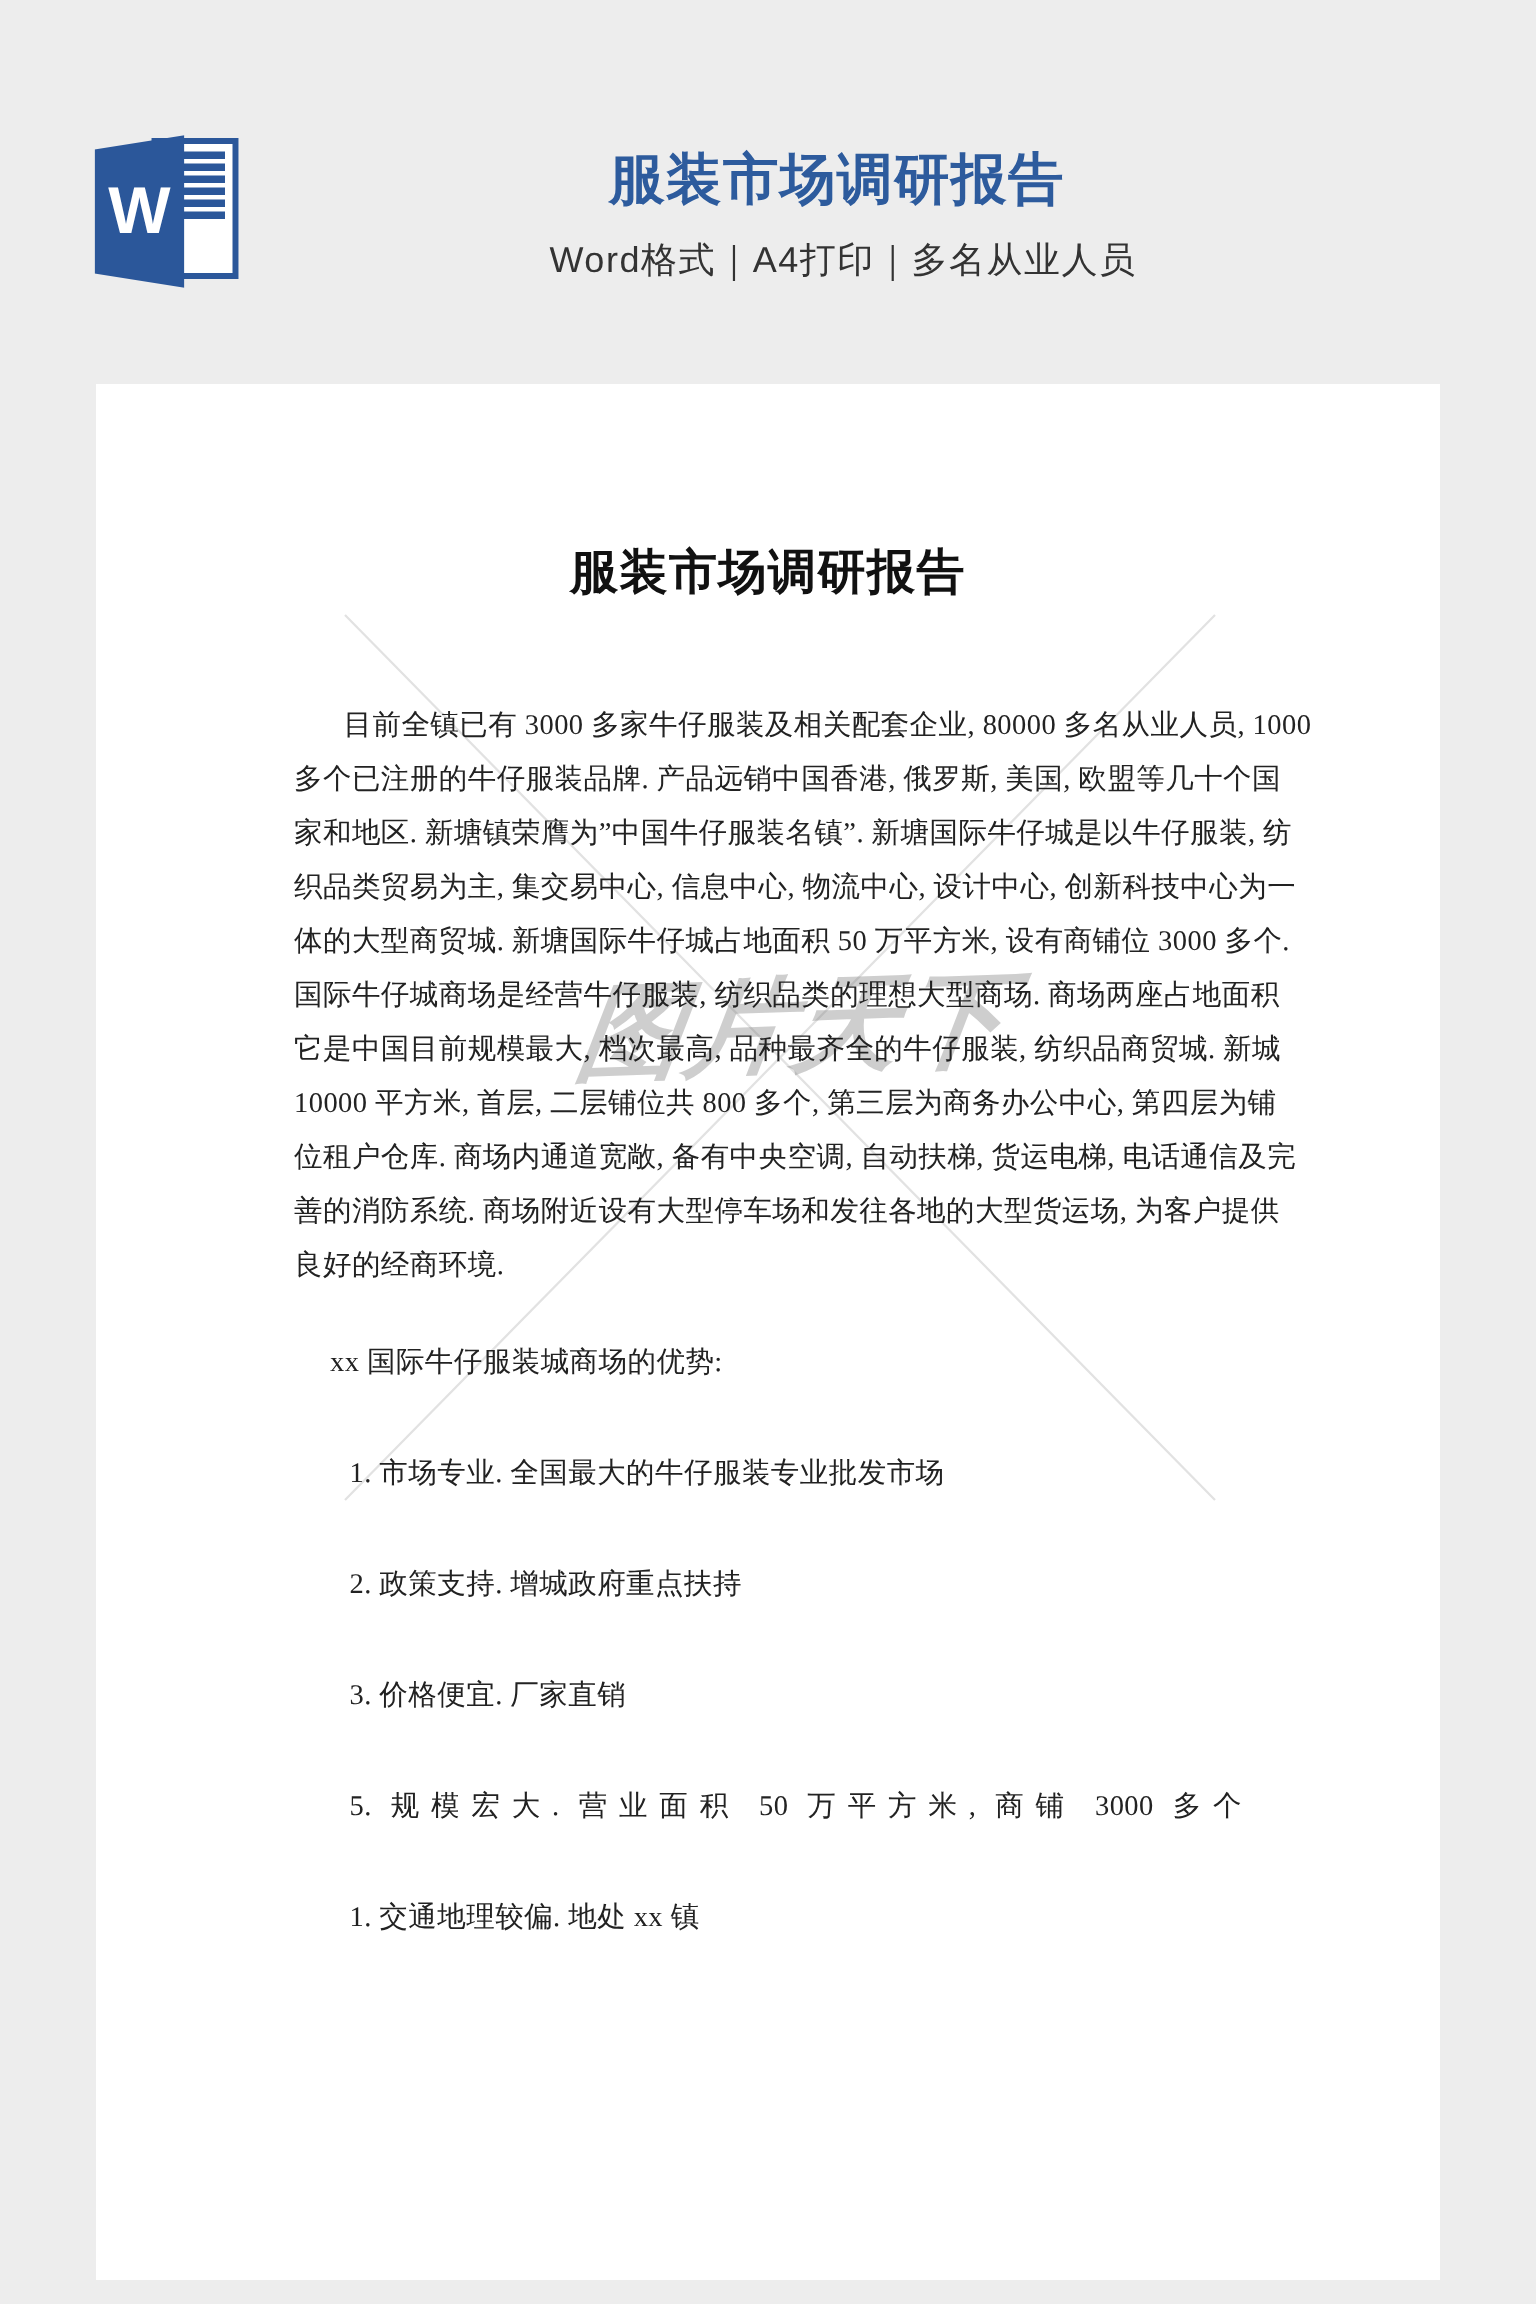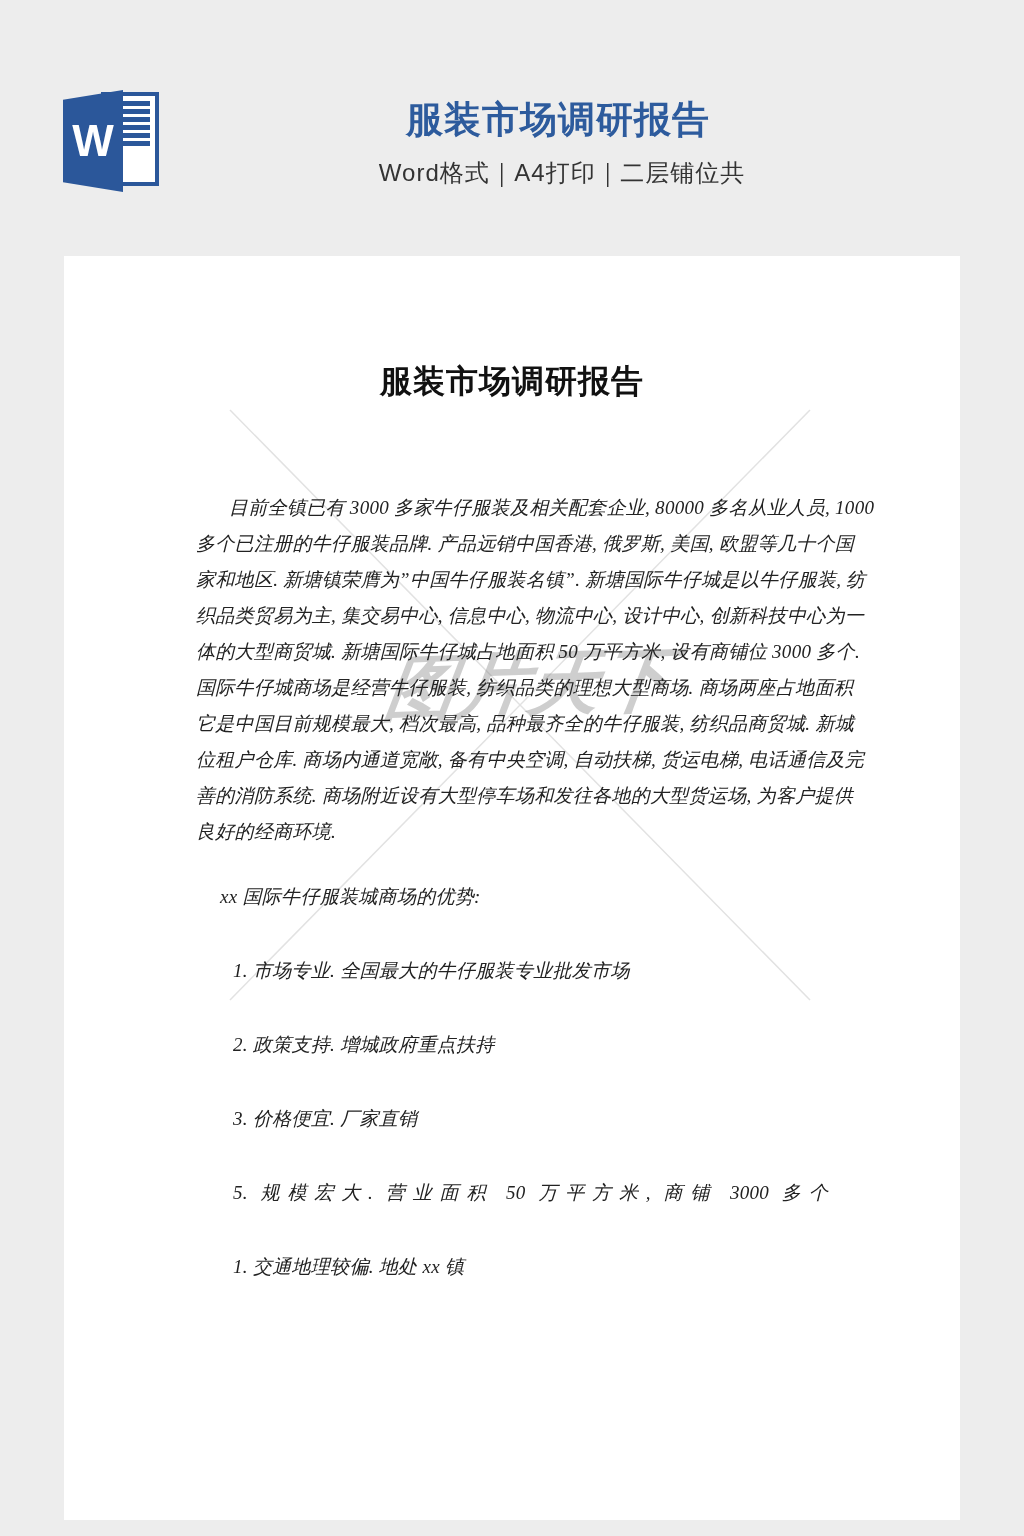--- a/index.html
+++ b/index.html
@@ -22,22 +22,22 @@
   
   .doc-page{position:absolute;left:64px;top:256px;width:896px;height:1264px;background:#ffffff;}
   .wm-lines{position:absolute;left:0;top:0;width:896px;height:1264px;pointer-events:none;}
   .wm-text{position:absolute;left:322px;top:382px;font-family:"DejaVu Serif","Liberation Serif",serif;
     font-style:italic;font-weight:bold;font-size:70px;letter-spacing:2px;color:rgba(125,125,125,0.38);
     transform:rotate(-2deg) skewX(-10deg);white-space:nowrap;pointer-events:none;}
 
   .doc-title{position:absolute;top:104px;left:0;width:896px;text-align:center;
     font-family:"Liberation Serif","DejaVu Serif",serif;font-weight:bold;font-size:32px;color:#111;letter-spacing:1px;}
 
-  .doc-body{position:absolute;top:234px;left:132px;width:632px;
-    font-family:"Liberation Serif","DejaVu Serif",serif;font-size:19px;color:#222;letter-spacing:0.3px;font-style:italic;}
+  .doc-body{position:absolute;top:210px;left:132px;width:632px;
+    font-family:"Liberation Serif","DejaVu Serif",serif;font-size:19px;color:#222;letter-spacing:0.3px;}
   .doc-line{line-height:36px;white-space:nowrap;text-align:justify;}
 
   .para .doc-block{margin:0;}
   .para .doc-block:first-child .doc-line{text-indent:33px;}
   .para .doc-block:not(:last-child) .doc-line{text-align-last:justify;}
 
   .intro-adv{margin-top:29px;line-height:36px;text-indent:24px;white-space:nowrap;}
   .intro-dis{margin-top:22px;line-height:36px;text-indent:37px;white-space:nowrap;}
 
   .list .doc-block{margin-top:38px;}
@@ -57,21 +57,21 @@
         <i></i>
         <i></i>
         <i></i>
         <i></i>
     </div>
     <div class="panel">
       <span>W</span>
     </div>
   </div>
   <div class="header-title">服装市场调研报告</div>
-  <div class="header-subtitle">Word格式｜A4打印｜二层铺位共</div>
+  <div class="header-subtitle">Word格式｜A4打印｜多名从业人员</div>
 </div>
 
 <div class="doc-page">
   <svg class="wm-lines" viewBox="0 0 896 1264" xmlns="http://www.w3.org/2000/svg">
     <line x1="166" y1="154" x2="746" y2="744" stroke="#e2e2e2" stroke-width="1.5"></line>
     <line x1="746" y1="154" x2="166" y2="744" stroke="#e2e2e2" stroke-width="1.5"></line>
   </svg>
   <div class="wm-text">图片天下</div>
 
   <div class="doc-title">服装市场调研报告</div>
@@ -93,20 +93,23 @@
         <div class="doc-block">
           <div class="doc-line first">体的大型商贸城. 新塘国际牛仔城占地面积 50 万平方米, 设有商铺位 3000 多个.</div>
         </div>
         <div class="doc-block">
           <div class="doc-line first">国际牛仔城商场是经营牛仔服装, 纺织品类的理想大型商场. 商场两座占地面积</div>
         </div>
         <div class="doc-block">
           <div class="doc-line first">它是中国目前规模最大, 档次最高, 品种最齐全的牛仔服装, 纺织品商贸城. 新城</div>
         </div>
         <div class="doc-block">
+          <div class="doc-line first">10000 平方米, 首层, 二层铺位共 800 多个, 第三层为商务办公中心, 第四层为铺</div>
+        </div>
+        <div class="doc-block">
           <div class="doc-line first">位租户仓库. 商场内通道宽敞, 备有中央空调, 自动扶梯, 货运电梯, 电话通信及完</div>
         </div>
         <div class="doc-block">
           <div class="doc-line first">善的消防系统. 商场附近设有大型停车场和发往各地的大型货运场, 为客户提供</div>
         </div>
         <div class="doc-block">
           <div class="doc-line first">良好的经商环境.</div>
         </div>
       </div>
     <div class="intro-adv">xx 国际牛仔服装城商场的优势:</div>

